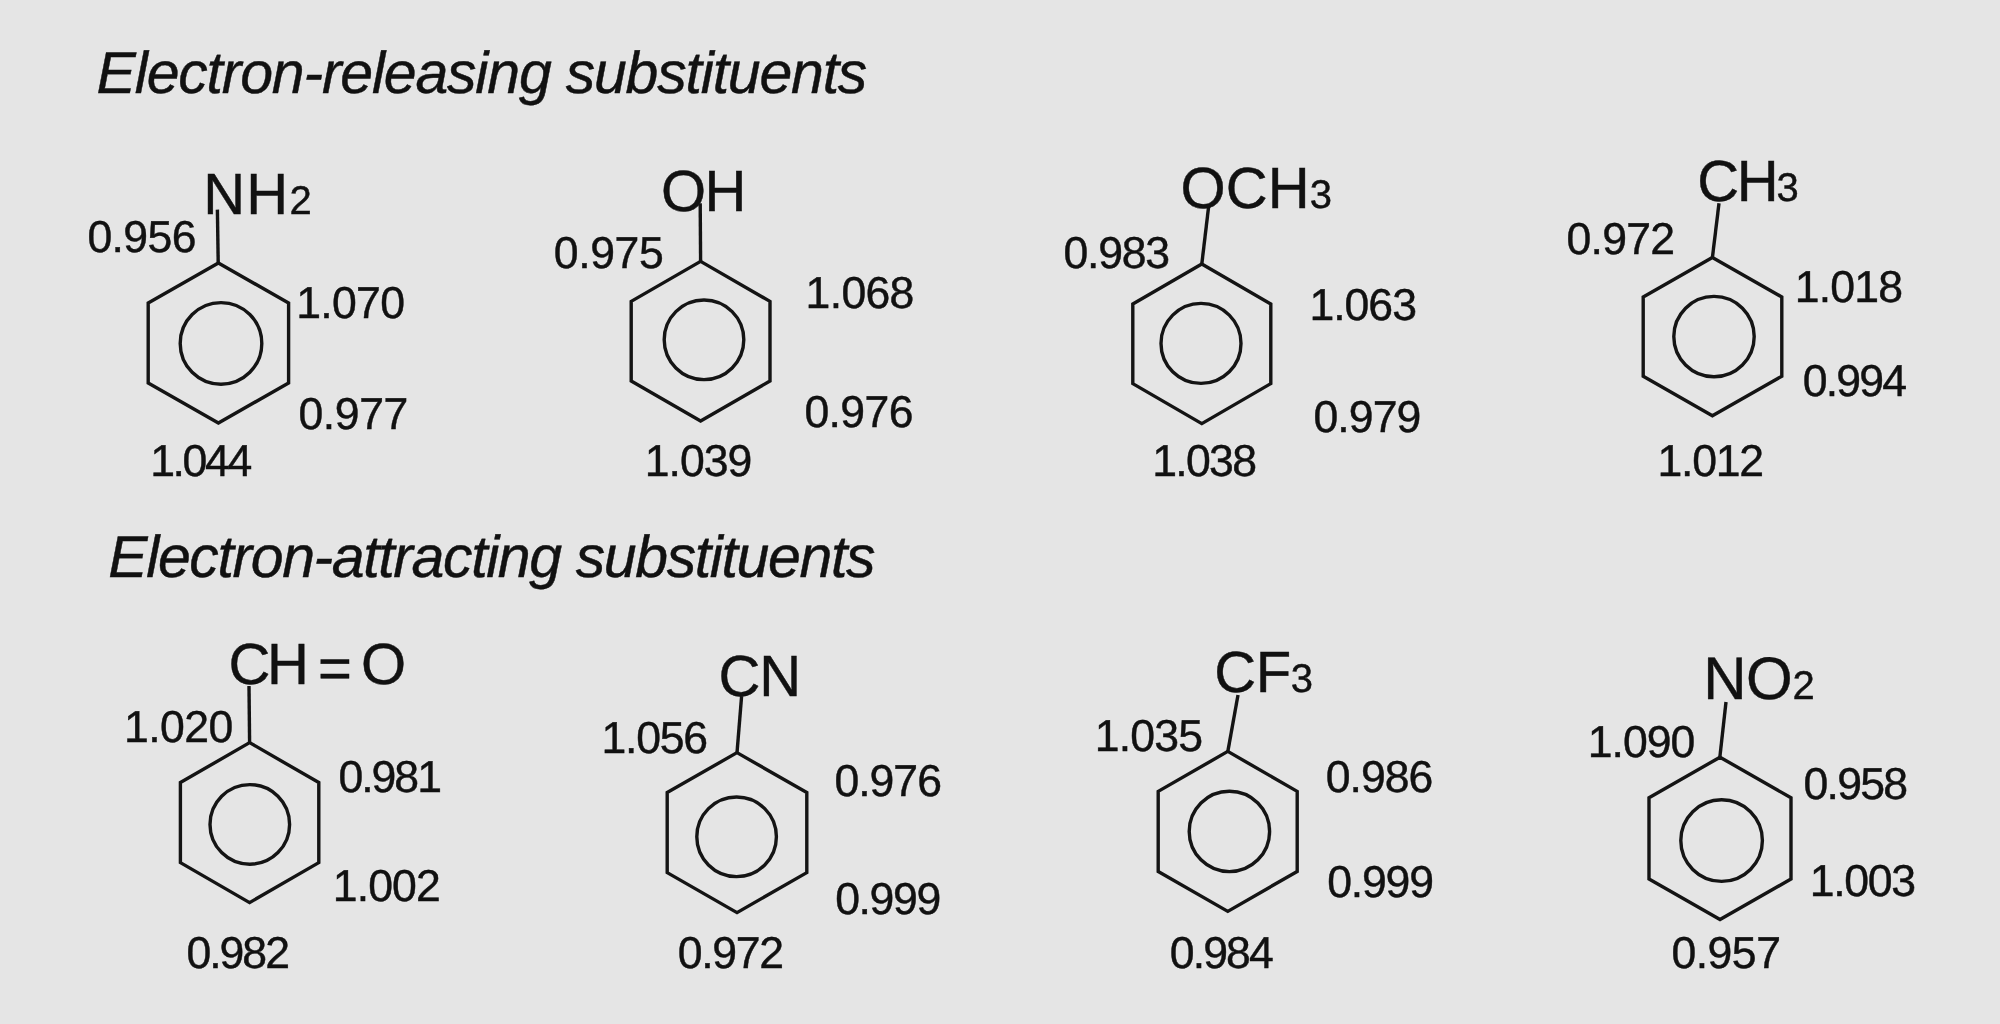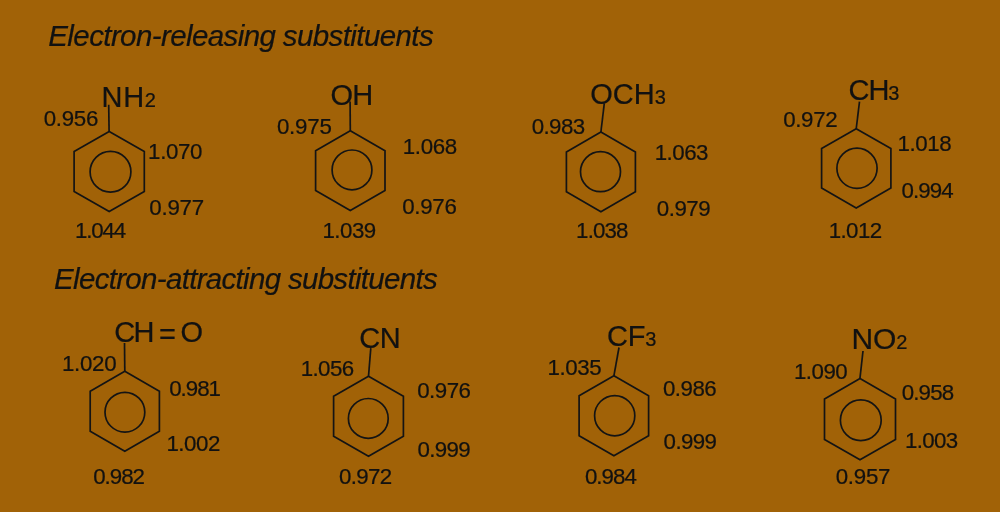--- a/index.html
+++ b/index.html
@@ -1,16 +1,16 @@
 <!DOCTYPE html>
 <html><head>
 <meta charset="utf-8">
 <style>
   html,body { margin:0; padding:0; background:#ffffff; }
-  .wrap { position:relative; width:1000px; height:512px; background:#a16207; }
+  .wrap { position:relative; width:1000px; height:512px; background:#e5e5e5; }
   text { font-family:"Liberation Sans", sans-serif; fill:#111; stroke:#111; stroke-width:0.22px; }
   .title { font-style:italic; }
   .sub { font-size:20px; }
 </style>
 </head>
 <body>
 <div class="wrap">
 <svg width="1000" height="512" viewBox="0 0 1000 512">
 <text class="title" x="48.30" y="46.40" style="font-size:29.50px;letter-spacing:-0.60px">Electron-releasing substituents</text>
 <text class="title" x="54.10" y="288.50" style="font-size:29.50px;letter-spacing:-0.69px">Electron-attracting substituents</text>

